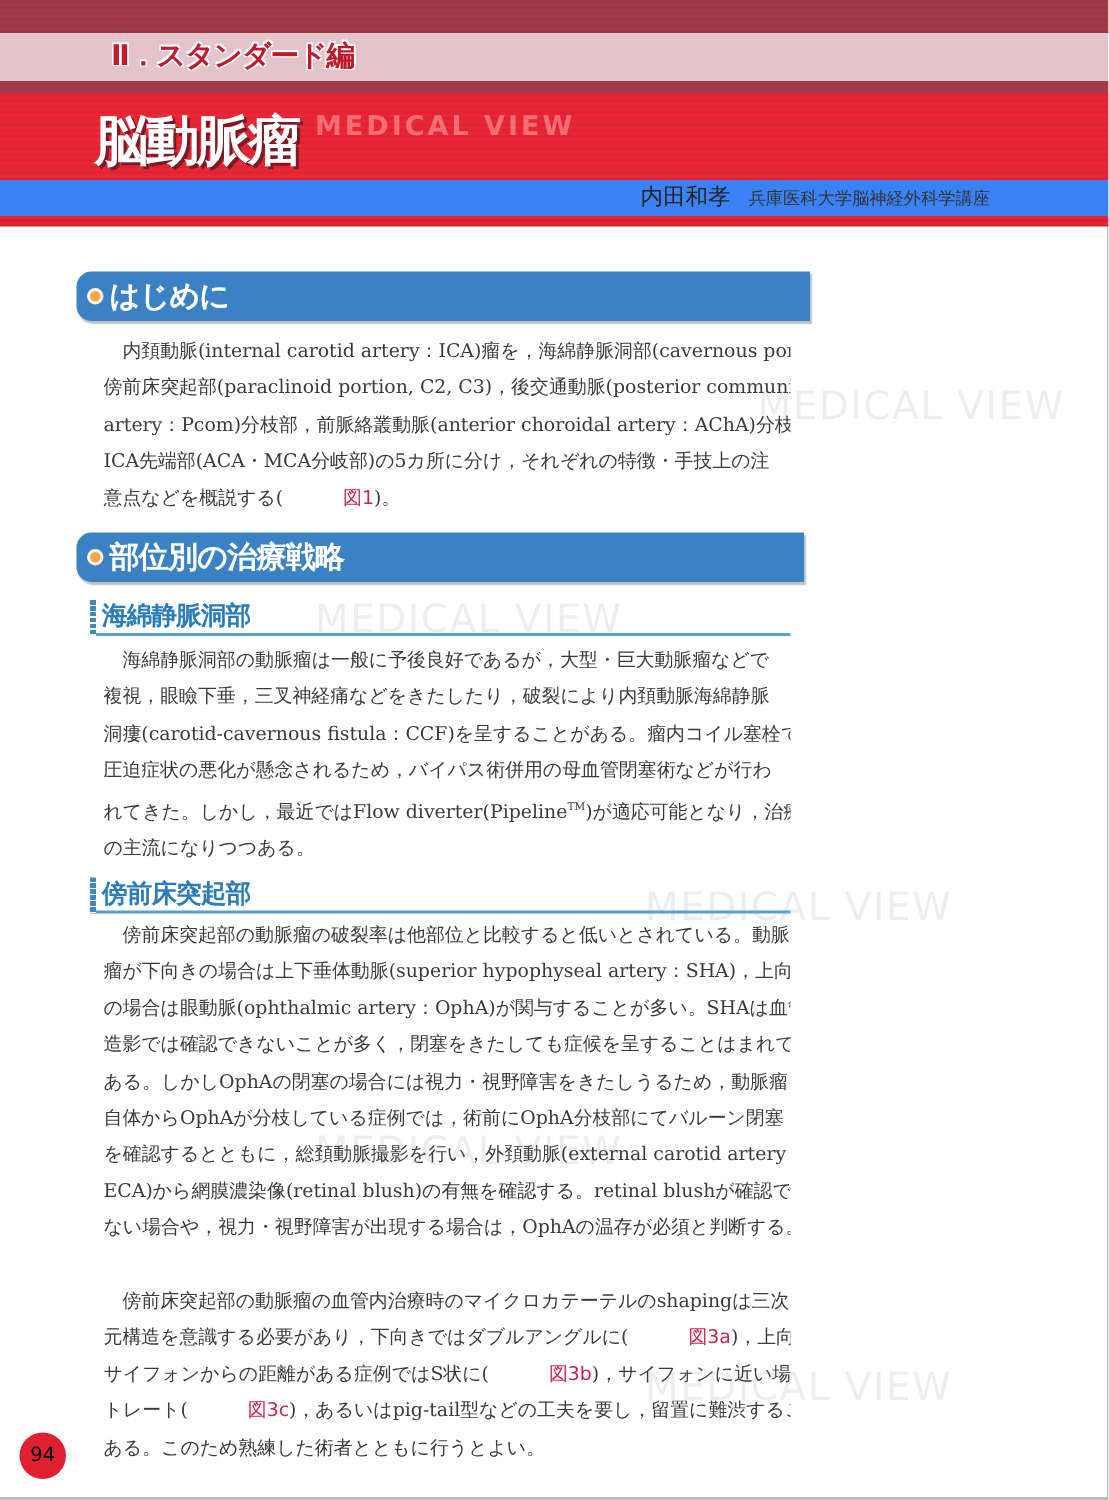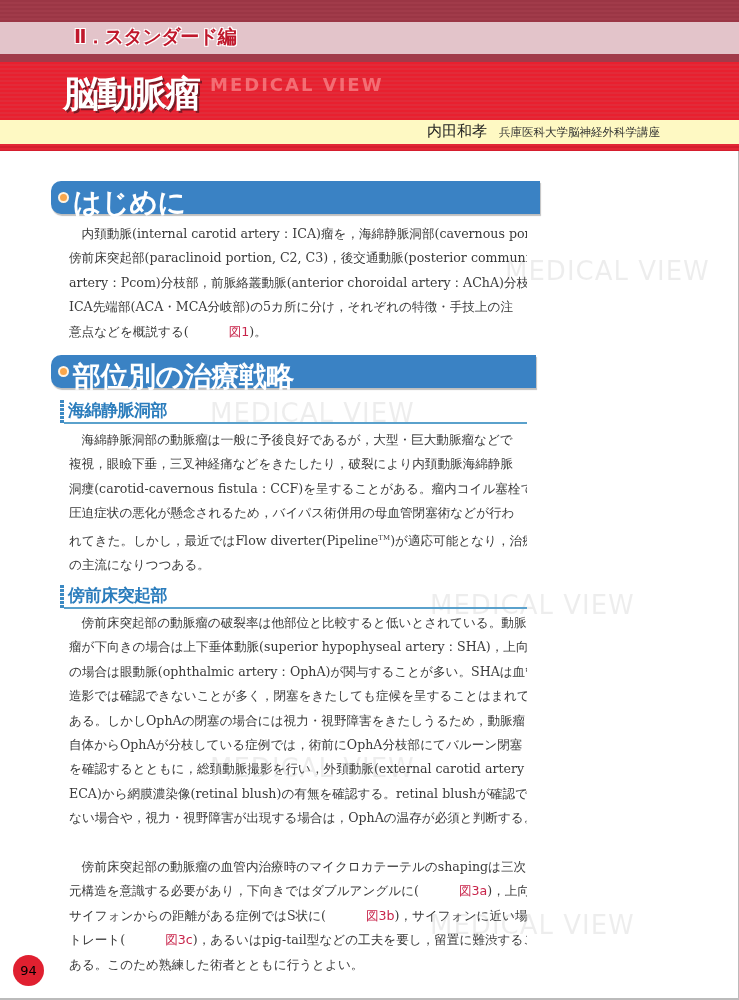--- a/index.html
+++ b/index.html
@@ -9,32 +9,32 @@
   
   .band { position: absolute; left: 0; width: 739px; }
   .band-top { top: 0; height: 22px; background: repeating-linear-gradient(#9b3645 0 2px, #a13b4a 2px 4px); }
   .band-part { top: 22px; height: 32px; background: #e3c4ca; }
   .part-label { position: absolute; left: 50px; top: 2px; font-family: "DejaVu Sans", sans-serif; font-weight: bold; font-size: 19px; color: #c0182c; letter-spacing: -0.5px; text-shadow: 1px 1px 0 #fff, -1px -1px 0 #fff, 1px -1px 0 #fff, -1px 1px 0 #fff; padding-left: 24px; }
   .band-mid { top: 54px; height: 8px; background: #a13b4a; }
   .band-title { top: 62px; height: 58px; background: repeating-linear-gradient(#e8202f 0 2px, #e22b39 2px 4px); }
   .title-main { position: absolute; left: 63px; top: 8px; font-family: "DejaVu Sans", sans-serif; font-weight: bold; font-size: 36px; color: #fff; letter-spacing: -2px; text-shadow: 2px 2px 0 #7a1a25; }
   .title-sub { position: absolute; left: 234px; top: 20px; font-family: "DejaVu Sans", sans-serif; font-weight: bold; font-size: 22px; color: #fff; letter-spacing: -1px; text-shadow: 1px 1px 0 #7a1a25; }
   .watermark-title { position: absolute; left: 210px; top: 12px; font-family: "DejaVu Sans", sans-serif; font-weight: bold; font-size: 18px; color: rgba(255,170,170,0.55); letter-spacing: 2px; }
-  .band-author { top: 120px; height: 24px; background: #fef9c3; }
+  .band-author { top: 120px; height: 24px; background: #3b82f6; }
   .author-name { position: absolute; left: 427px; top: 2px; font-family: "DejaVu Sans", sans-serif; font-size: 15px; color: #222; }
   .author-affil { position: absolute; left: 499px; top: 5px; font-family: "DejaVu Sans", sans-serif; font-size: 11.5px; color: #333; }
   .band-bottom { top: 144px; height: 7px; background: repeating-linear-gradient(#e22635 0 2px, #d51e2e 2px 4px); }
 
   .right-border { position: absolute; right: 0; top: 151px; width: 1px; height: 849px; background: #bbb; }
   .bottom-border { position: absolute; left: 0; bottom: 0; width: 739px; height: 2px; background: #bbb; }
 
   
   .sec-head { position: absolute; left: 51px; height: 33px; background: #3a82c4; border-radius: 10px 0 0 10px; box-shadow: 1px 2px 1px rgba(0,0,0,0.25); }
   .sec-head .dot { position: absolute; left: 7px; top: 11px; width: 11px; height: 11px; border-radius: 50%; background: #f9a64b; border: 2px solid #fff3e2; }
-  .sec-head .label { position: absolute; left: 22px; top: 3px; font-family: "DejaVu Sans", sans-serif; font-weight: bold; font-size: 28px; color: #fff; letter-spacing: -0.5px; }
+  .sec-head .label { position: absolute; left: 22px; top: 3px; font-family: "DejaVu Sans", sans-serif; font-weight: bold; font-size: 20px; color: #fff; letter-spacing: -0.5px; }
 
   
   .sub-head { position: absolute; left: 64px; height: 26px; border-bottom: 2px solid #5aa1cc; }
   .sub-head .bar { position: absolute; left: -4px; top: 2px; width: 4px; height: 24px; background: repeating-linear-gradient(#3d8ac3 0 3px, #fff 3px 4px); }
   .sub-head .label { position: absolute; left: 4px; top: 1px; font-family: "DejaVu Sans", sans-serif; font-weight: bold; font-size: 17px; color: #2a7cbc; letter-spacing: -0.5px; }
 
   
   .para { position: absolute; left: 69px; width: 458px; font-size: 12.6px; line-height: 24.4px; color: #3a3a3a; text-align: justify; }
   .line { display: block; white-space: nowrap; overflow: hidden; }
   .ref { font-family: "DejaVu Sans", sans-serif; color: #c8244a; margin-left: 40px; }

